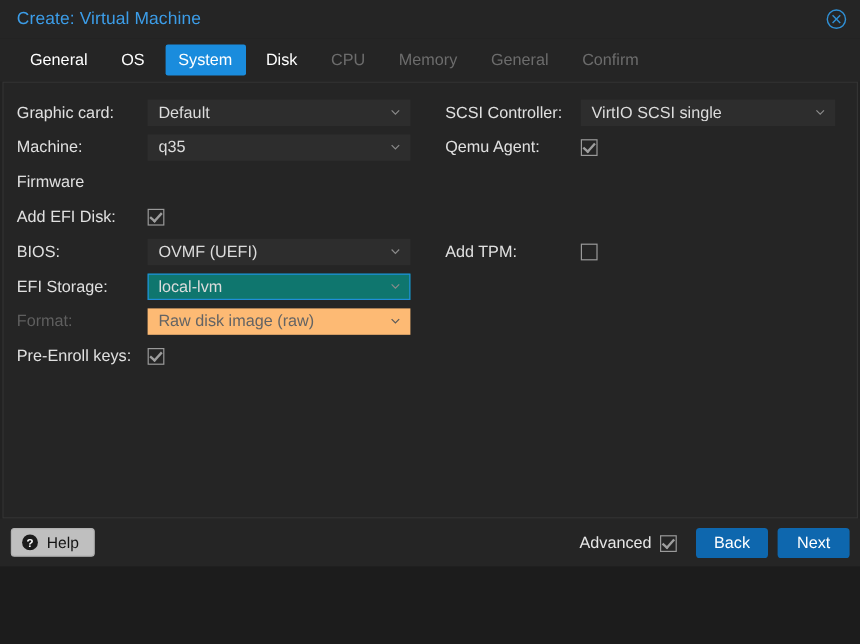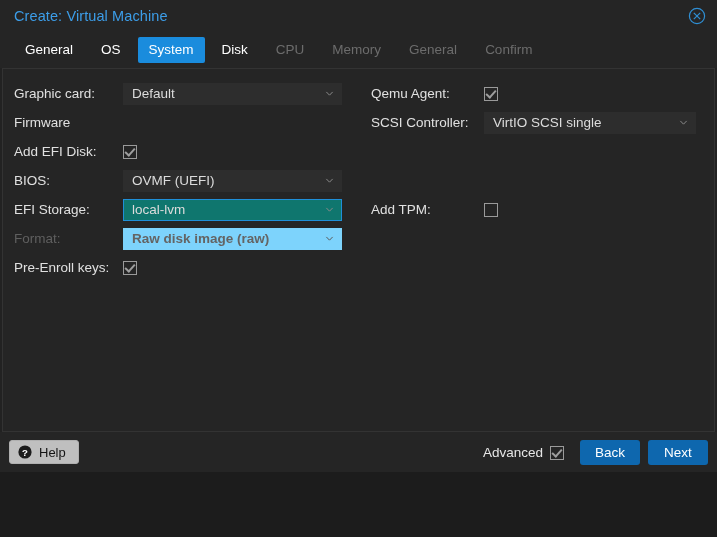--- a/index.html
+++ b/index.html
@@ -152,23 +152,22 @@
     top: 50%;
     transform: translateY(-55%);
     width: 9px;
     height: 9px;
   }
   .combo.focused {
     border: 1px solid #1f8fd8;
     background: #0f766e;
   }
   .combo.disabled {
-    background: #7dd3fc;
+    background: #fdba74;
     cursor: default;
-    font-weight: bold;
   }
   .combo.disabled .val {
     color: #646464;
   }
 
   
   .checkbox {
     width: 14px;
     height: 14px;
     box-sizing: border-box;
@@ -282,20 +281,29 @@
         <div class="row">
           <div class="lbl">Graphic card:</div>
           <div class="combo">
             <div class="val">Default</div>
             <svg class="chev" viewBox="0 0 10 10">
               <polyline points="1.5,3.2 5,6.8 8.5,3.2" fill="none" stroke="#8a8a8a" stroke-width="1.1"></polyline>
             </svg>
           </div>
         </div>
 
+        <div class="row">
+          <div class="lbl">Machine:</div>
+          <div class="combo">
+            <div class="val">q35</div>
+            <svg class="chev" viewBox="0 0 10 10">
+              <polyline points="1.5,3.2 5,6.8 8.5,3.2" fill="none" stroke="#8a8a8a" stroke-width="1.1"></polyline>
+            </svg>
+          </div>
+        </div>
 
         <div class="row">
           <div class="lbl">Firmware</div>
         </div>
 
         <div class="row">
           <div class="lbl">Add EFI Disk:</div>
           <div class="checkbox checked"></div>
         </div>
 
@@ -332,32 +340,32 @@
         <div class="row">
           <div class="lbl">Pre-Enroll keys:</div>
           <div class="checkbox checked"></div>
         </div>
 
       </div>
 
       <div class="col right">
 
         <div class="row">
-          <div class="lbl">Qemu Agent:</div>
-          <div class="checkbox checked"></div>
-        </div>
-
-        <div class="row">
           <div class="lbl">SCSI Controller:</div>
           <div class="combo">
             <div class="val">VirtIO SCSI single</div>
             <svg class="chev" viewBox="0 0 10 10">
               <polyline points="1.5,3.2 5,6.8 8.5,3.2" fill="none" stroke="#8a8a8a" stroke-width="1.1"></polyline>
             </svg>
           </div>
+        </div>
+
+        <div class="row">
+          <div class="lbl">Qemu Agent:</div>
+          <div class="checkbox checked"></div>
         </div>
 
         <div class="row"></div>
         <div class="row"></div>
 
         <div class="row">
           <div class="lbl">Add TPM:</div>
           <div class="checkbox"></div>
         </div>
 

